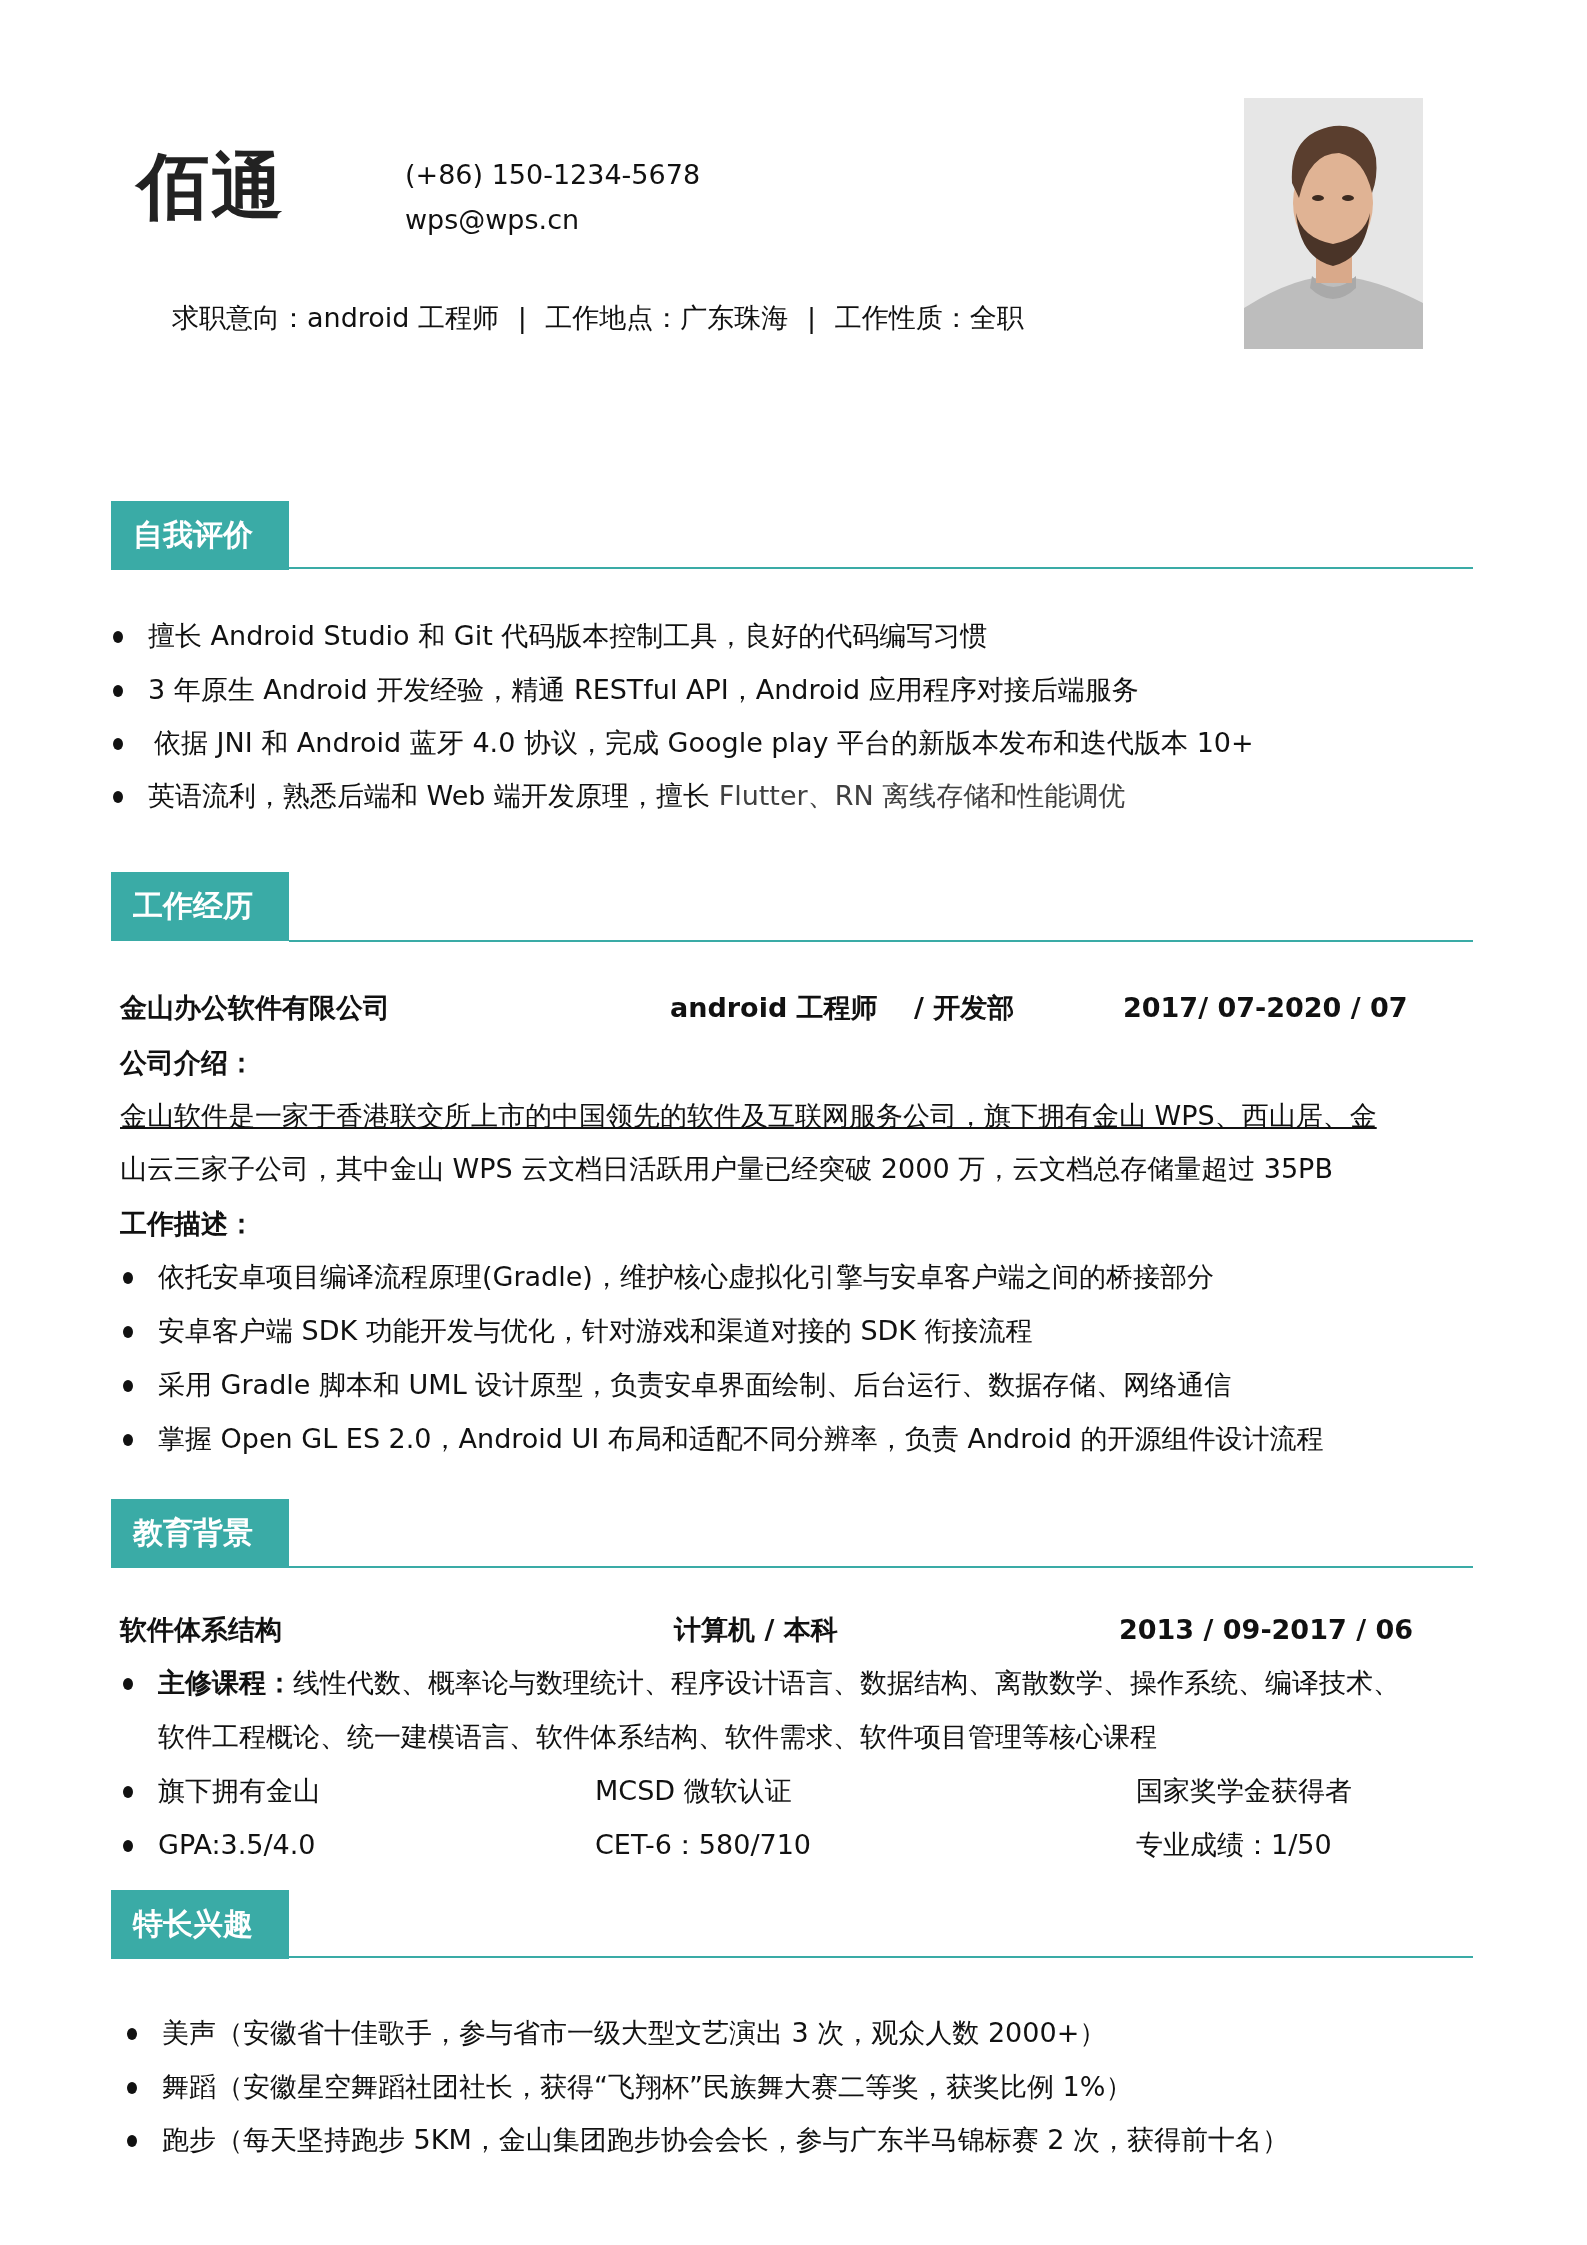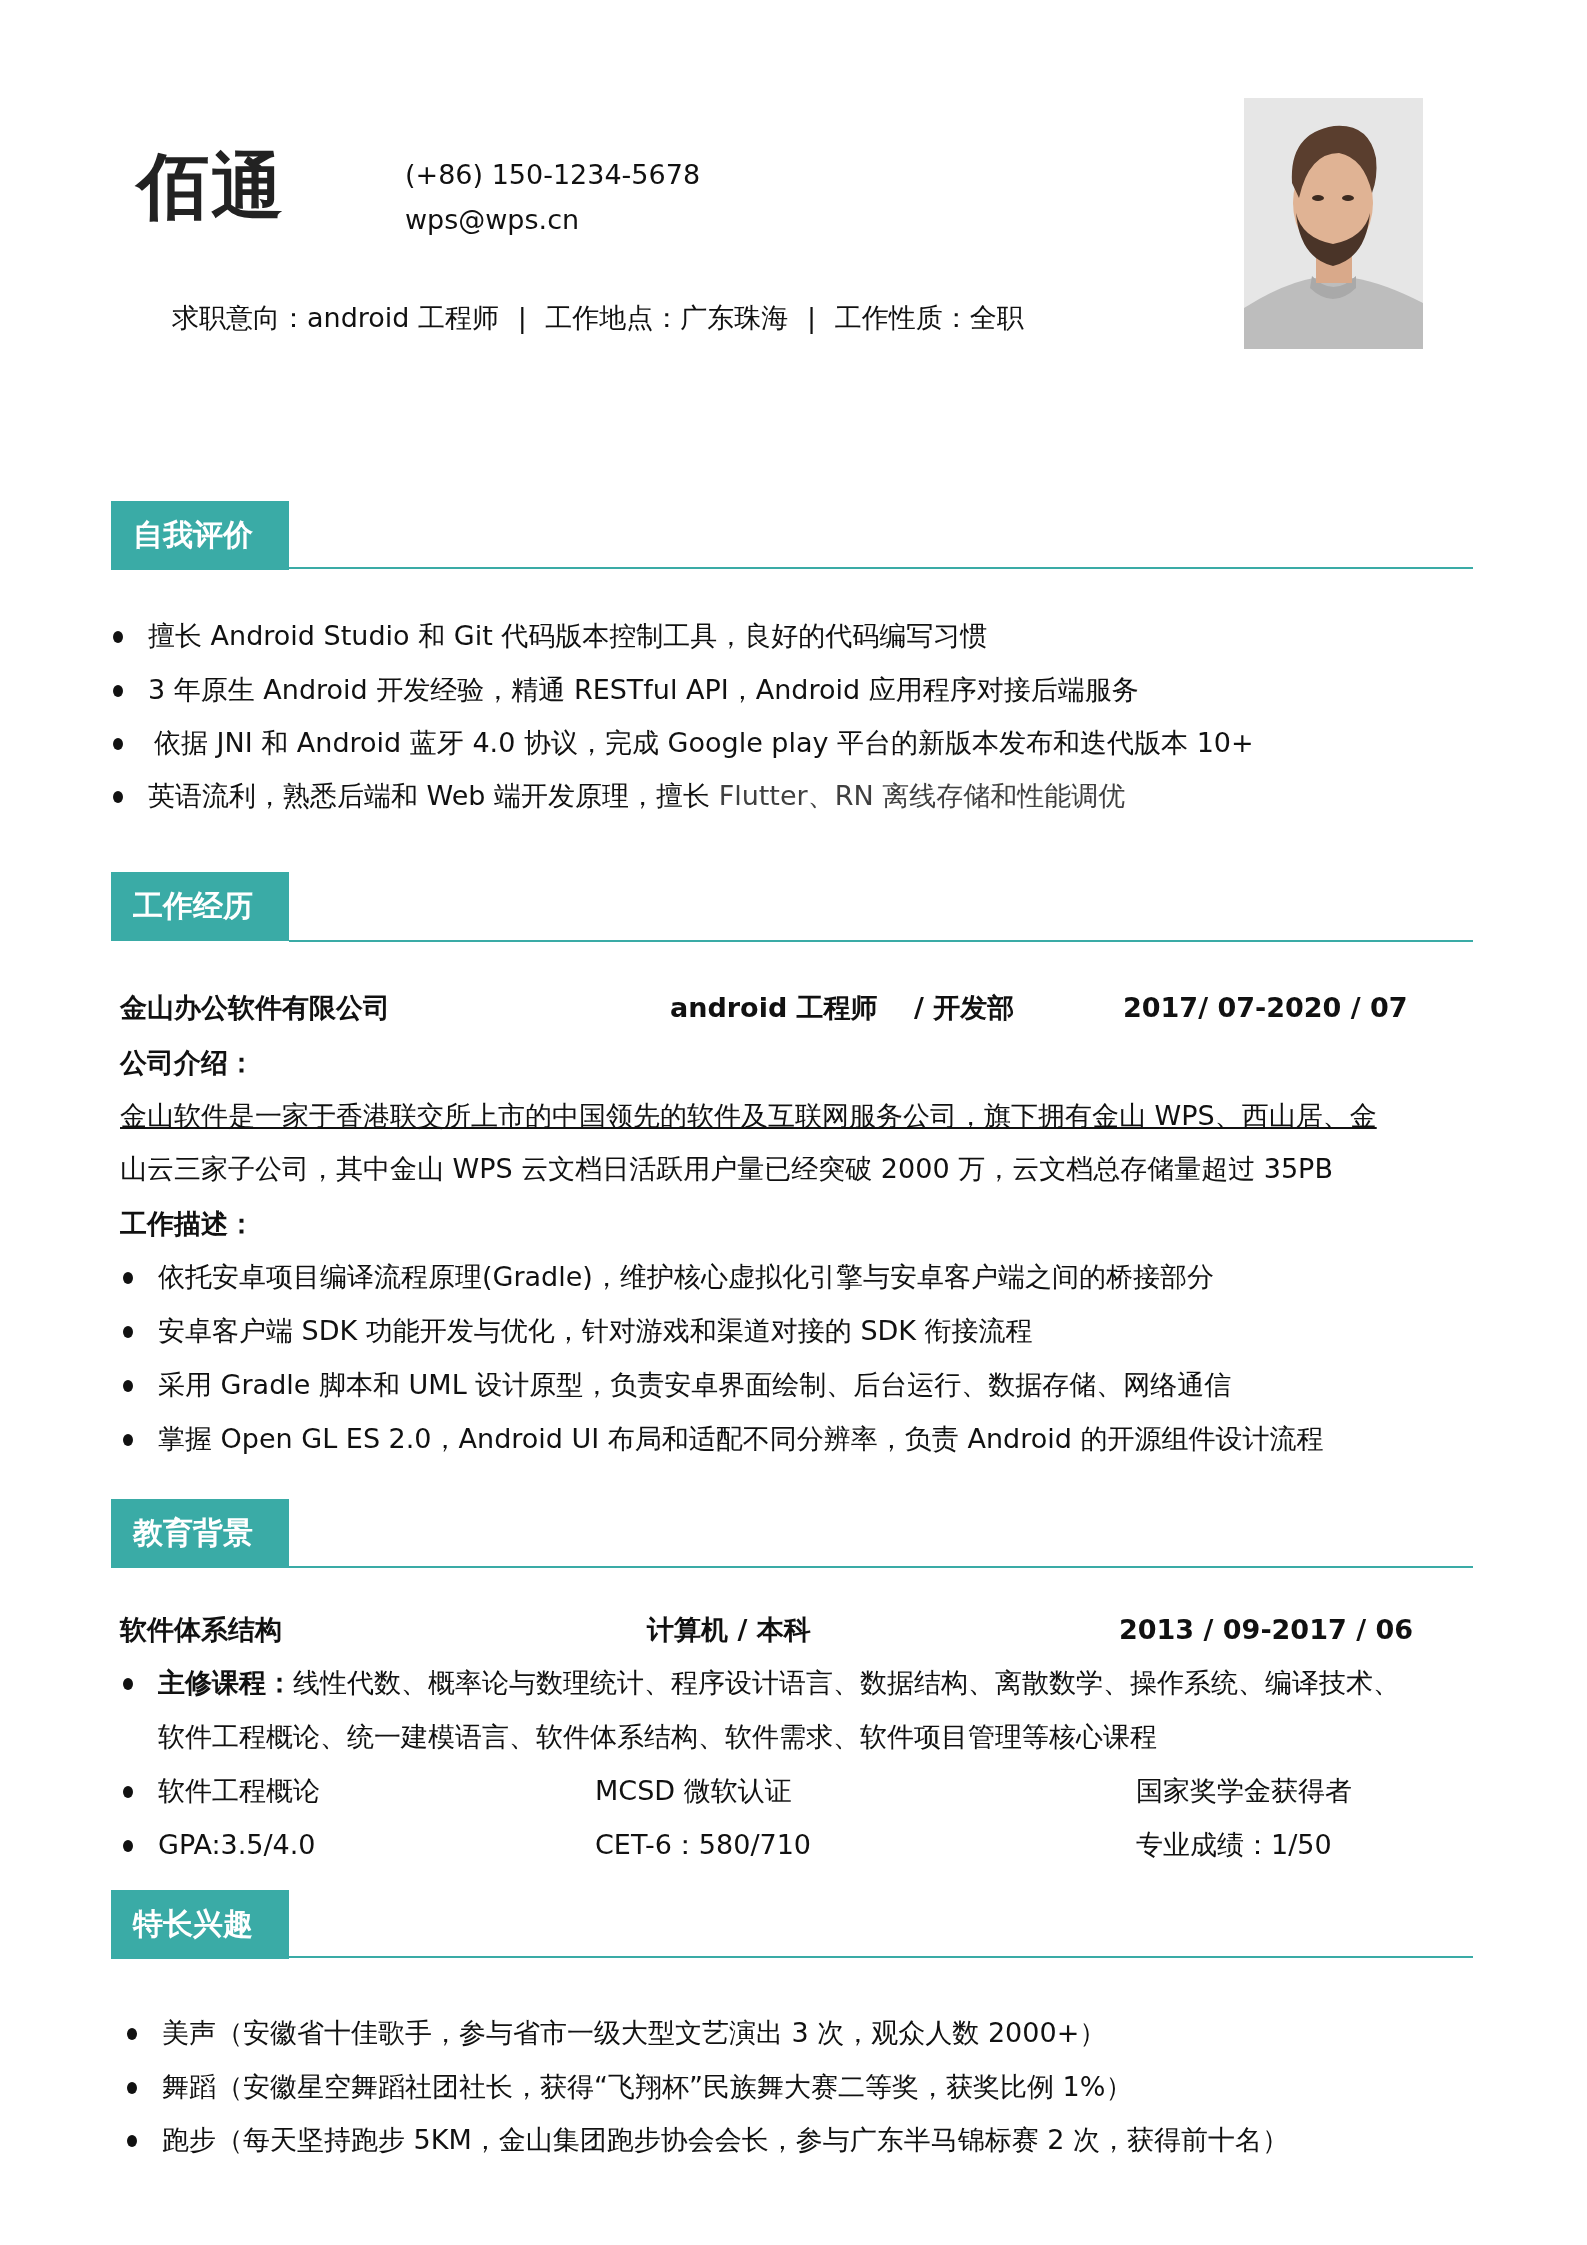--- a/index.html
+++ b/index.html
@@ -102,32 +102,32 @@
   <span class="dot" style="left:0; top:9px;"></span>
   <span style="position:absolute; left:35px;">掌握 Open GL ES 2.0，Android UI 布局和适配不同分辨率，负责 Android 的开源组件设计流程</span>
 </div>
 
 <div class="sec-box" style="top:1499px;">
   <span class="sec-title">教育背景</span>
 </div>
 <div class="sec-line" style="top:1566px;"></div>
 
 <div class="hdr" style="left:120px; top:1616px;">软件体系结构</div>
-<div class="hdr" style="left:647px; top:1616px;">计算机 / 本科</div>
+<div class="hdr" style="left:674px; top:1616px;">计算机 / 本科</div>
 <div class="hdr" style="left:1119px; top:1616px;">2013 / 09-2017 / 06</div>
 
 <div class="bullet-row" style="left:123px; top:1669px;">
   <span class="dot" style="left:0; top:9px;"></span>
   <span style="position:absolute; left:35px;"><span class="bold">主修课程：</span><span>线性代数、概率论与数理统计、程序设计语言、数据结构、离散数学、操作系统、编译技术、</span></span>
 </div>
 <div class="bullet-row" style="left:158px; top:1723px;">软件工程概论、统一建模语言、软件体系结构、软件需求、软件项目管理等核心课程</div>
 
 <div class="bullet-row" style="left:123px; top:1777px;">
   <span class="dot" style="left:0; top:9px;"></span>
-  <span style="position:absolute; left:35px;">软件工程概论</span>
+  <span style="position:absolute; left:35px;">旗下拥有金山</span>
 </div>
 <div class="bullet-row" style="left:595px; top:1777px;">MCSD 微软认证</div>
 <div class="bullet-row" style="left:1136px; top:1777px;">国家奖学金获得者</div>
 
 <div class="bullet-row" style="left:123px; top:1831px;">
   <span class="dot" style="left:0; top:9px;"></span>
   <span style="position:absolute; left:35px;">GPA:3.5/4.0</span>
 </div>
 <div class="bullet-row" style="left:595px; top:1831px;">CET-6：580/710</div>
 <div class="bullet-row" style="left:1136px; top:1831px;">专业成绩：1/50</div>

